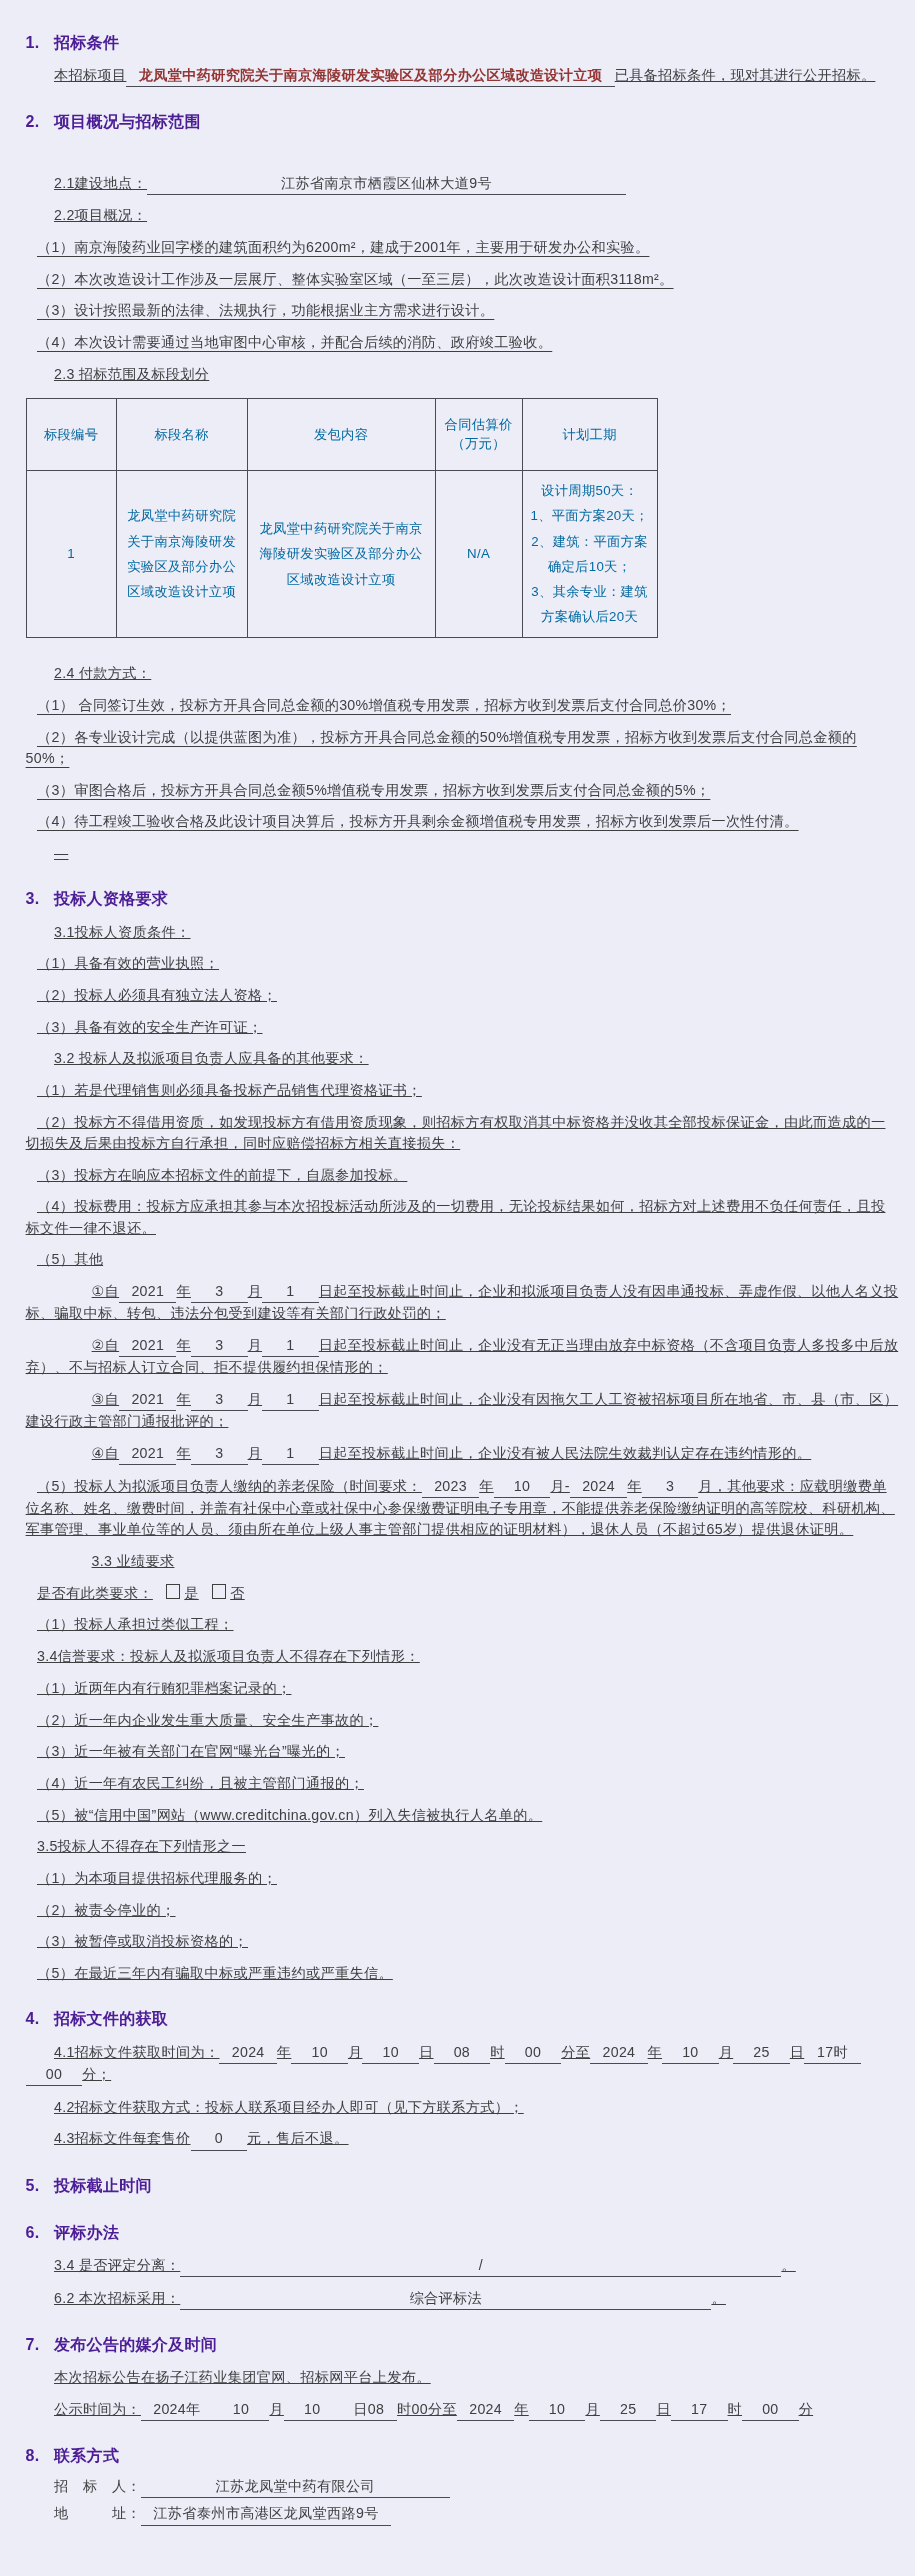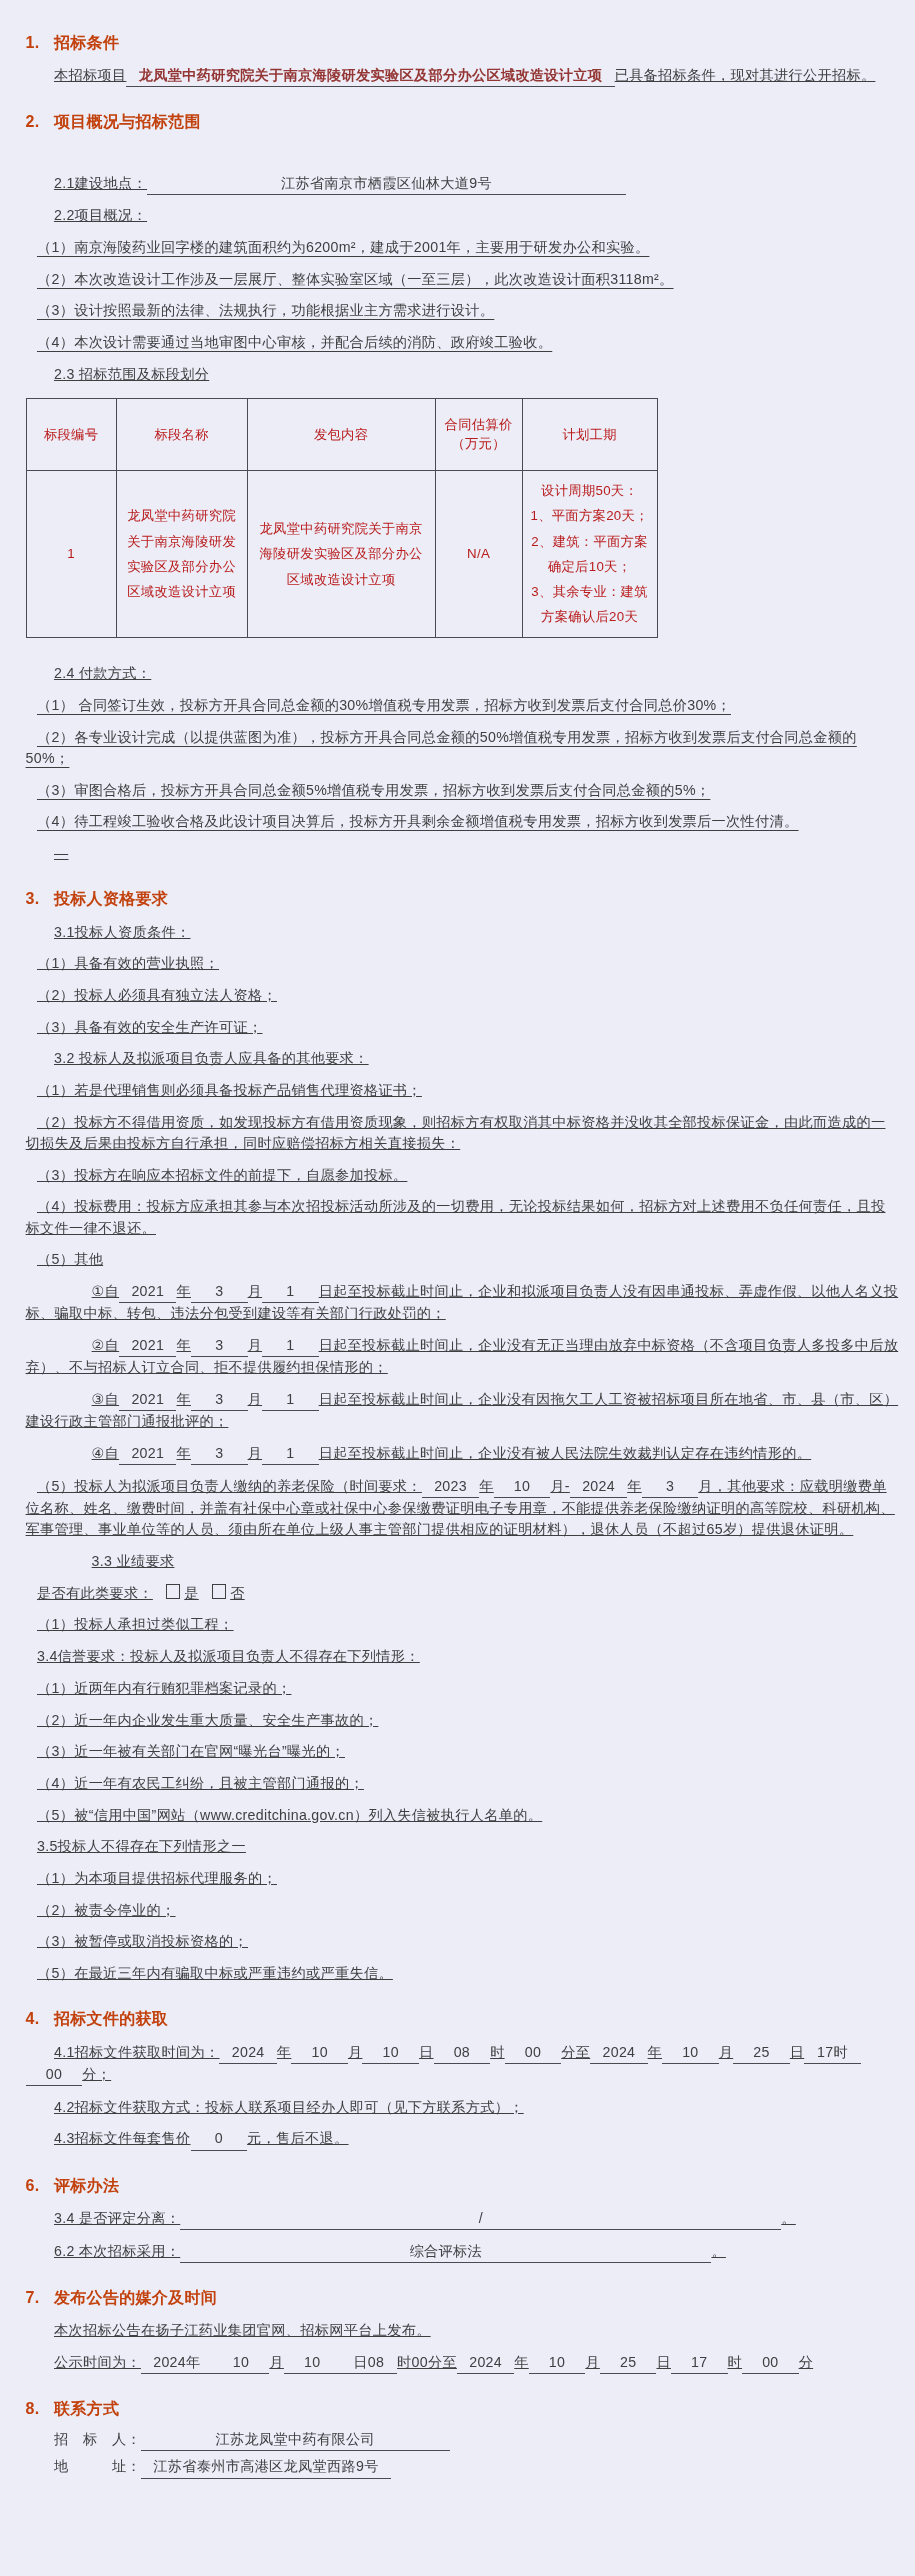--- a/index.html
+++ b/index.html
@@ -4,34 +4,34 @@
 <style>
   html,body{margin:0;padding:0;background:#ecedf7;}
   .doc{
     width:916px; box-sizing:border-box;
     padding:7.6px 17px 38px 25.6px;
     font-family:"Liberation Sans","DejaVu Sans",sans-serif;
     font-size:14.2px; line-height:1.5; color:#3f3f42;
     letter-spacing:0.3px;
   }
   p{margin:10.4px 0;text-decoration:underline;}
-  .sec-h{font-weight:bold; color:#c2410c; font-size:16px; margin:23px 0 7.6px;}
+  .sec-h{font-weight:bold; color:#4c1d95; font-size:16px; margin:23px 0 7.6px;}
   .sec-h .num{display:inline-block; min-width:28.4px;}
   .t-ind1{text-indent:11.4px;}
   .t-ind2{text-indent:28.4px;}
   .t-ind3{text-indent:66px;}
   .ul{text-decoration:underline; text-underline-offset:3.8px;}
   .blank{
     display:inline-block; border-bottom:0.9px solid #4a4a52;
     padding:0 12.3px; min-width:32px; text-align:center; text-indent:0;
   }
   .em{color:#943634; font-weight:bold;}
   table.bid{
     border-collapse:collapse; margin:13.3px 0 25px 0;
-    font-size:13.3px; color:#b91c1c;
+    font-size:13.3px; color:#0369a1;
   }
   table.bid th, table.bid td{
     border:0.9px solid #4a4a52; text-align:center; vertical-align:middle;
     padding:7.6px 5.7px; font-weight:normal;
   }
   table.bid th{height:55px;}
   table.bid td{line-height:1.9;text-align:center;}
   .pre{white-space:pre-line;}
   .contact-row{margin:5px 0; padding-left:28.4px;}
   .contact-row .blank{min-width:218px;}
@@ -138,20 +138,23 @@
   <p class="t-ind1">（3）被暂停或取消投标资格的；</p>
   <p class="t-ind1">（5）在最近三年内有骗取中标或严重违约或严重失信。</p>
 
   <div class="sec-h">
     <span class="num">4.</span><span>招标文件的获取</span>
   </div>
   <p class="t-ind2"><span>4.1招标文件获取时间为：</span><span class="blank">2024</span><span>年</span><span class="blank">10</span><span>月</span><span class="blank">10</span><span>日</span><span class="blank">08</span><span>时</span><span class="blank">00</span><span>分至</span><span class="blank">2024</span><span>年</span><span class="blank">10</span><span>月</span><span class="blank">25</span><span>日</span><span class="blank">17时</span><span class="blank">00</span><span>分；</span></p>
   <p class="t-ind2">4.2招标文件获取方式：投标人联系项目经办人即可（见下方联系方式）；</p>
   <p class="t-ind2"><span>4.3招标文件每套售价</span><span class="blank">0</span><span>元，售后不退。</span></p>
 
+  <div class="sec-h">
+    <span class="num">5.</span><span>投标截止时间</span>
+  </div>
 
   <div class="sec-h">
     <span class="num">6.</span><span>评标办法</span>
   </div>
   <p class="t-ind2"><span>3.4 是否评定分离：</span><span class="blank" style="min-width: 66%;">/</span><span>。</span></p>
   <p class="t-ind2"><span>6.2  本次招标采用：</span><span class="blank" style="min-width: 58%;">综合评标法</span><span>。</span></p>
 
   <div class="sec-h">
     <span class="num">7.</span><span>发布公告的媒介及时间</span>
   </div>

